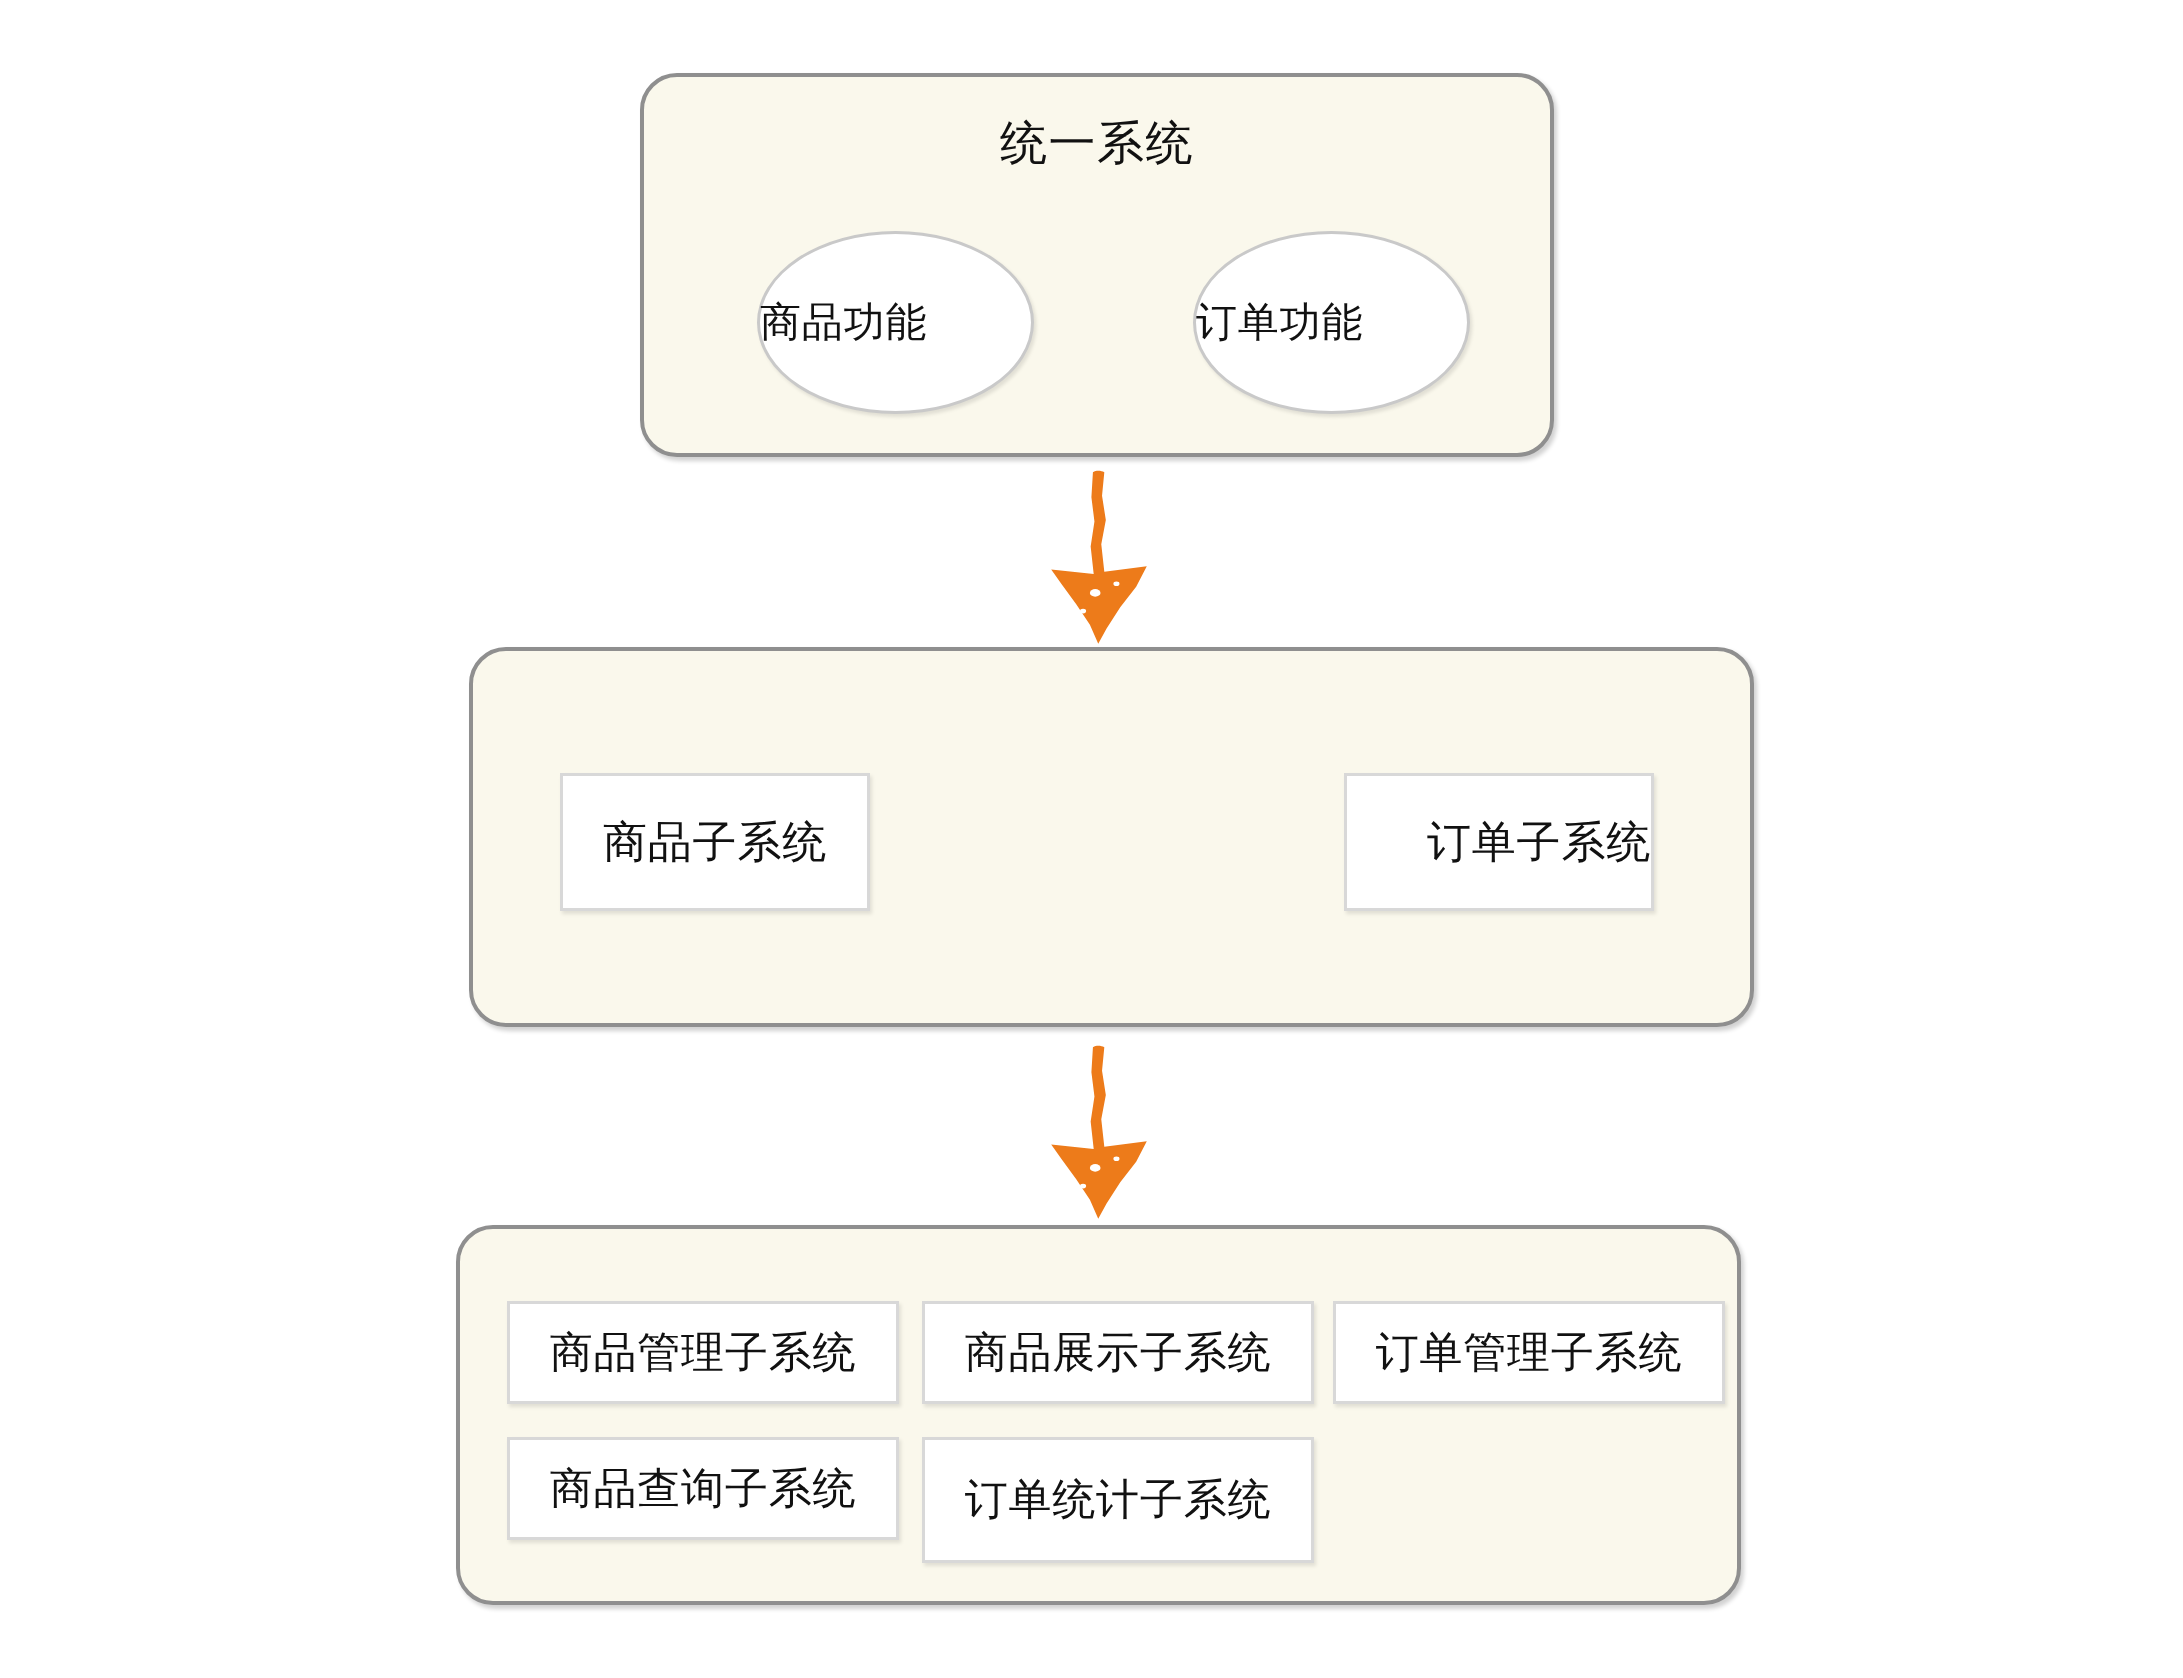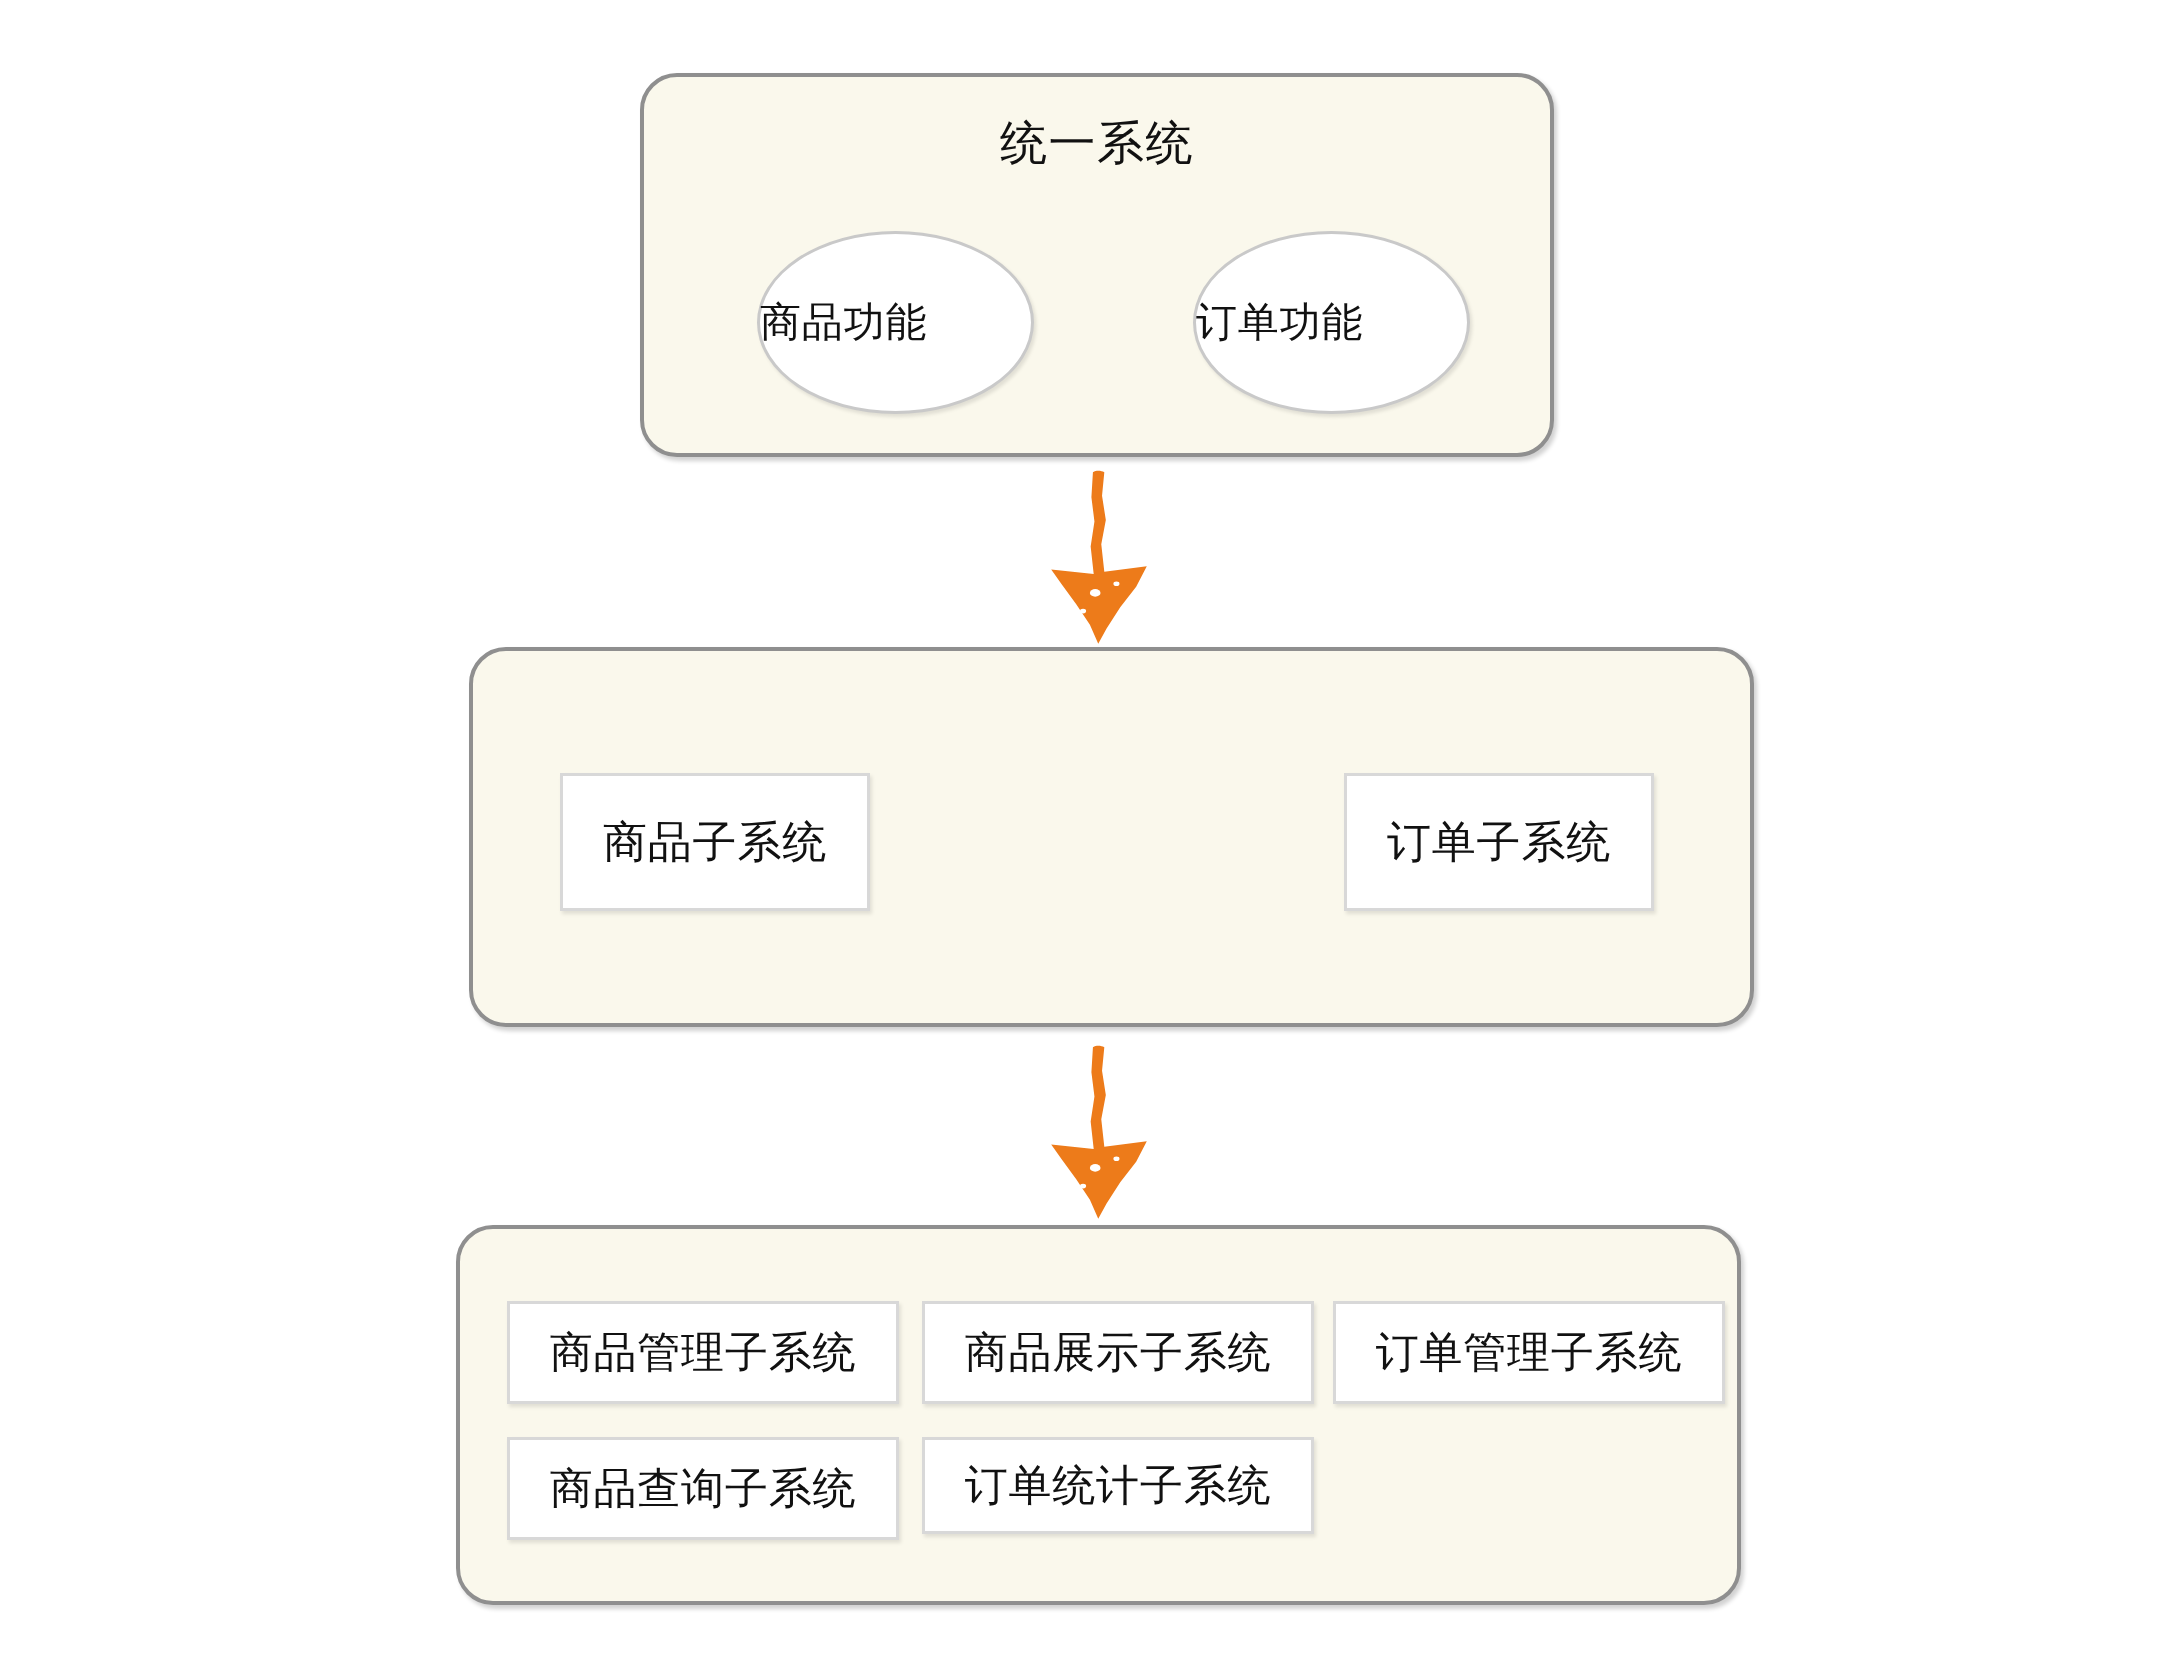--- a/index.html
+++ b/index.html
@@ -76,21 +76,21 @@
       L68,137 L64,101 L69,68 L65,36 Z"></path>
     <ellipse class="arrow-hole" cx="70" cy="162" rx="7" ry="5"></ellipse>
     <ellipse class="arrow-hole" cx="98" cy="150" rx="4" ry="3"></ellipse>
     <ellipse class="arrow-hole" cx="54" cy="186" rx="4" ry="3"></ellipse>
   </svg>
 
   <section class="big-box" style="left:456px;top:639px;width:1285px;height:380px;margin-left:13px;">
     <div class="node-rect mid-rect" style="left:87px;top:122px;width:310px;height:138px;">
       <span>商品子系统</span>
     </div>
-    <div class="node-rect mid-rect" style="left:871px;top:122px;width:310px;height:138px;">
+    <div class="node-rect mid-rect" style="left:871px;top:122px;width:310px;height:138px;justify-content:flex-end;">
       <span>订单子系统</span>
     </div>
   </section>
 
   <svg class="arrow" style="left:1042px;top:1037px;" width="114" height="176" viewBox="0 0 150 232">
     <path class="arrow-path" d="M67,3 C72,0 78,1 82,3 L79,34 L84,66 L78,98 L82,134
       L138,127 L124,154 L103,181 L85,209 L74,229
       L63,204 L45,177 L26,151 L12,131
       L68,137 L64,101 L69,68 L65,36 Z"></path>
     <ellipse class="arrow-hole" cx="70" cy="162" rx="7" ry="5"></ellipse>
@@ -104,19 +104,19 @@
     </div>
     <div class="node-rect" style="left:462px;top:72px;width:392px;height:103px;">
       <span>商品展示子系统</span>
     </div>
     <div class="node-rect" style="left:873px;top:72px;width:392px;height:103px;">
       <span>订单管理子系统</span>
     </div>
     <div class="node-rect" style="left:47px;top:208px;width:392px;height:103px;">
       <span>商品查询子系统</span>
     </div>
-    <div class="node-rect" style="left:462px;top:208px;width:392px;height:97px;">
+    <div class="node-rect" style="left:462px;top:208px;width:392px;height:126px;">
       <span>订单统计子系统</span>
     </div>
   </section>
 
 </div>
 
 
 </body></html>

